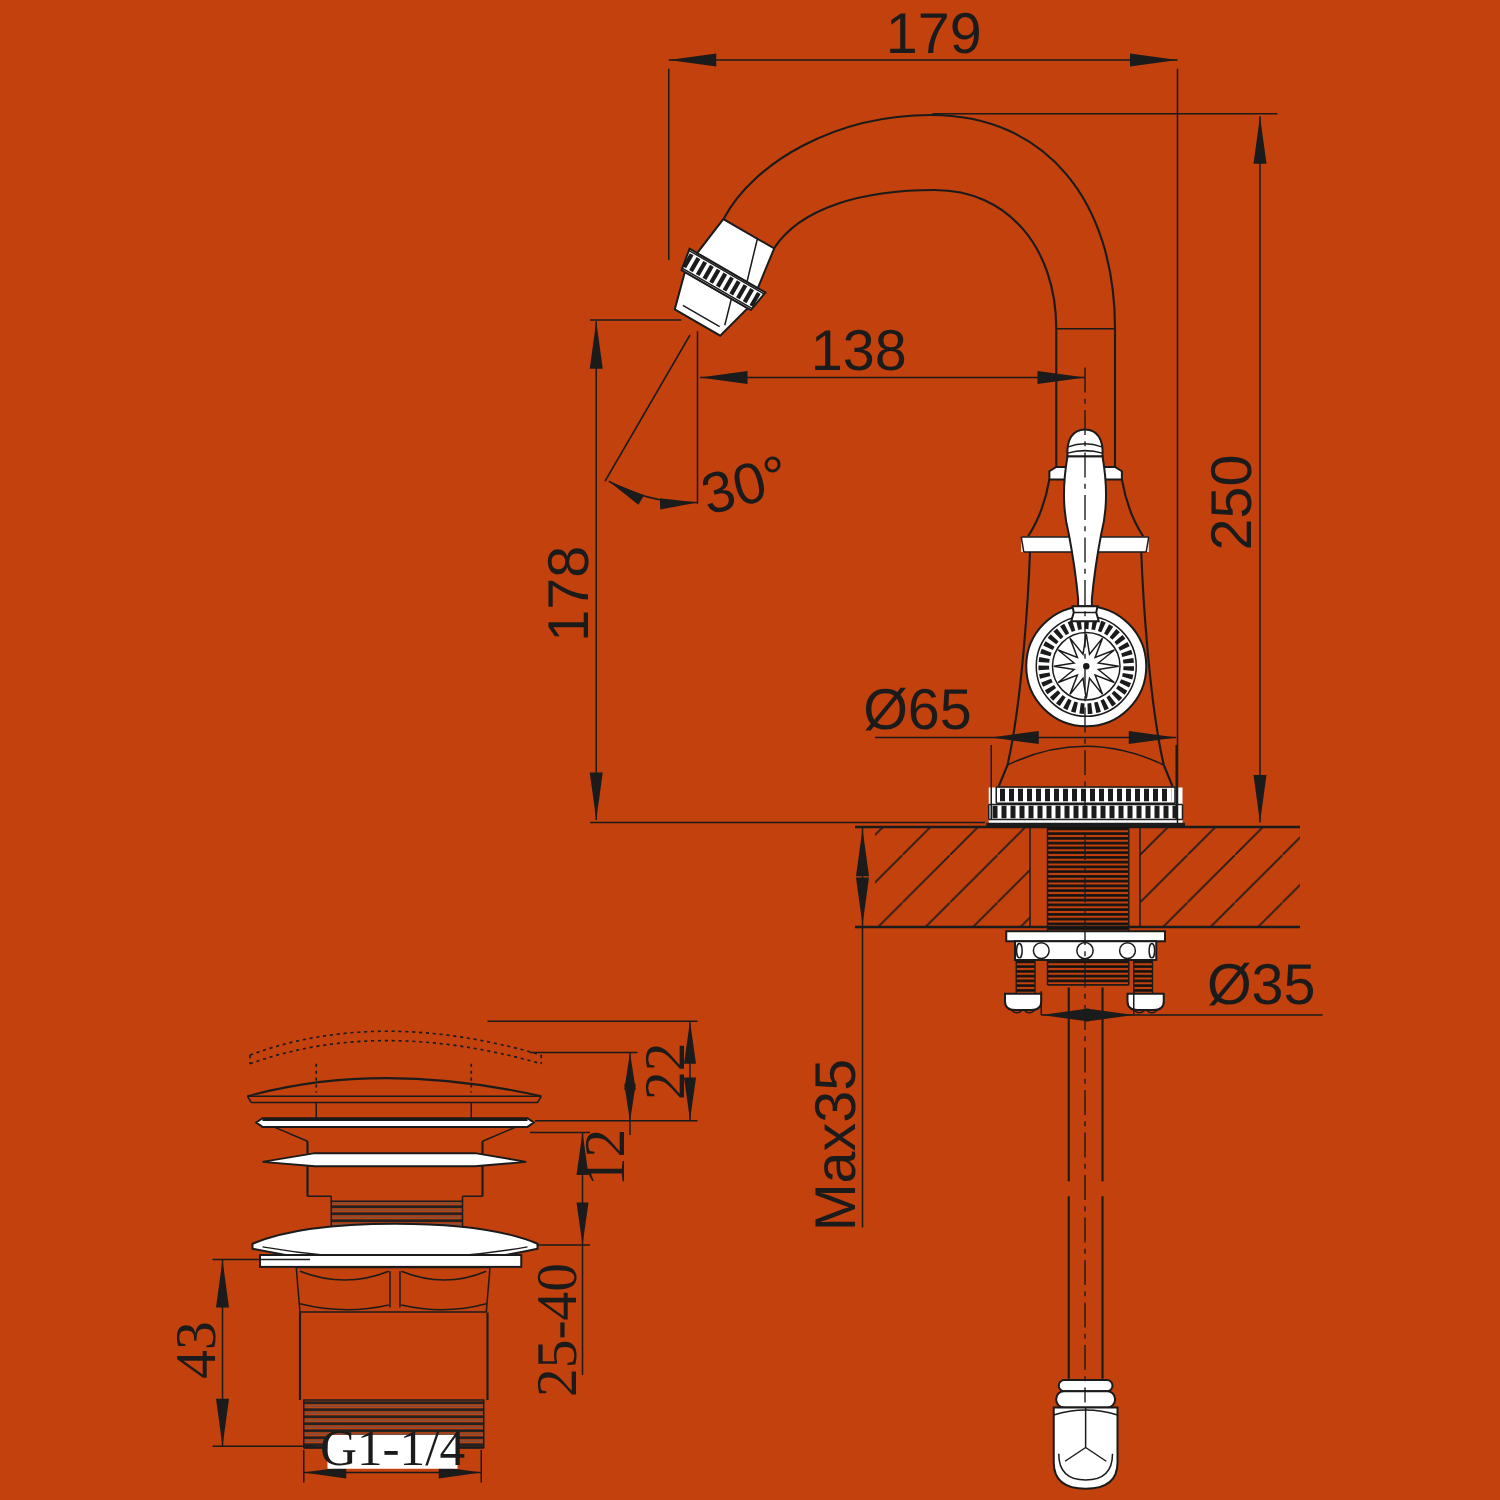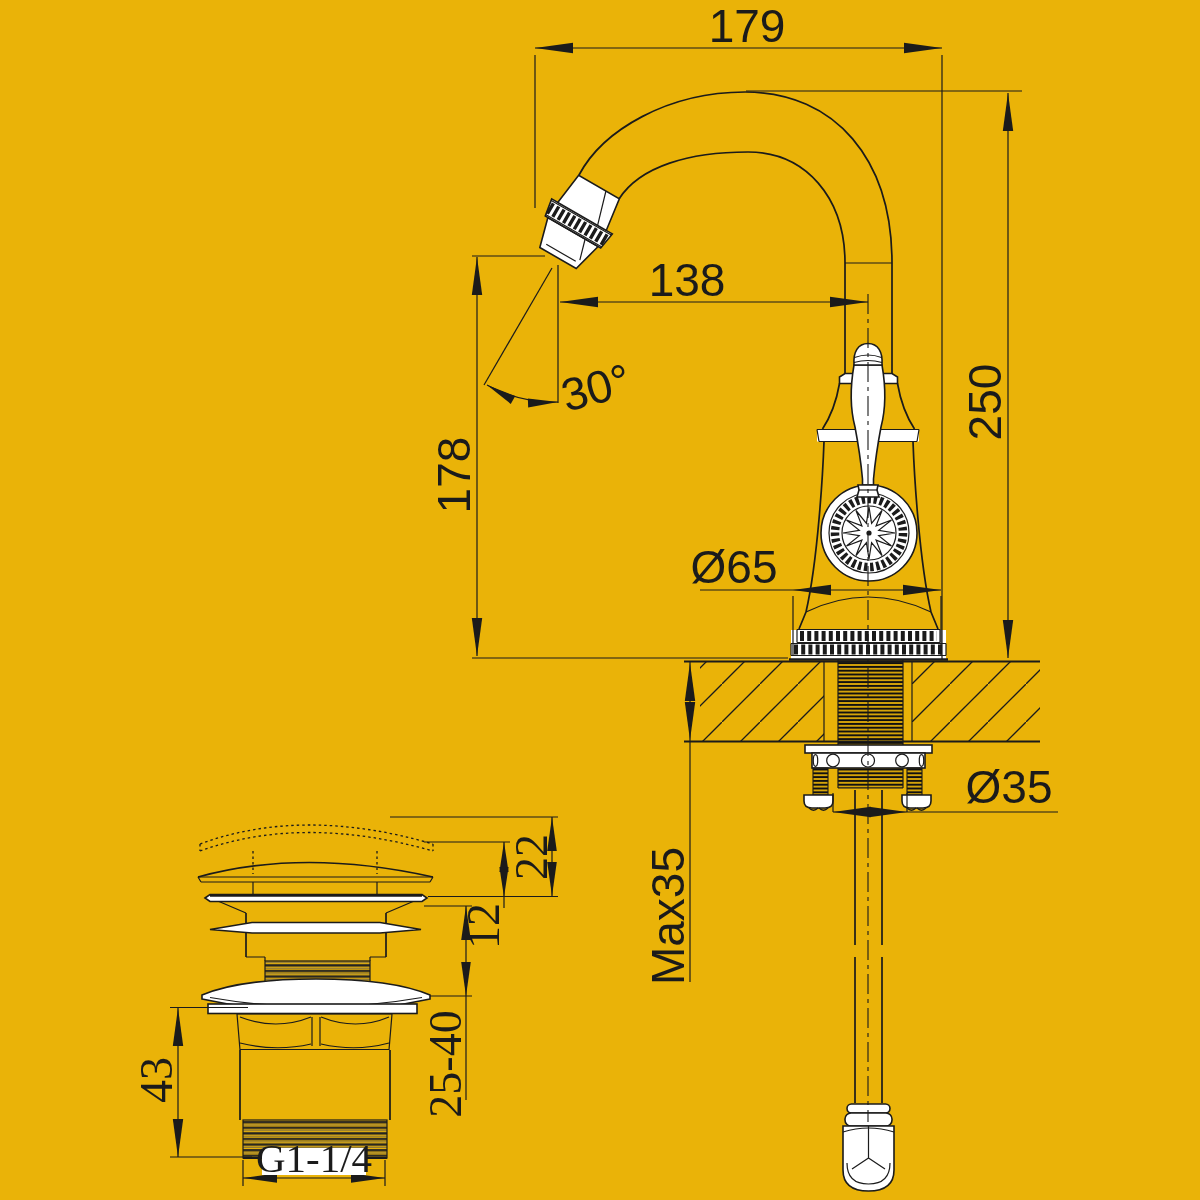--- a/index.html
+++ b/index.html
@@ -1,16 +1,16 @@
 <!DOCTYPE html>
 <html><head>
 <meta charset="utf-8">
 <style>
   html,body{margin:0;padding:0;background:#fff;}
-  .sheet{width:1200px;height:1200px;background:#eab308;position:relative;overflow:hidden;}
+  .sheet{width:1200px;height:1200px;background:#c2410c;position:relative;overflow:hidden;}
   svg{display:block;}
   text{fill:#1b1b1b;}
   .dimsans{font-family:"Liberation Sans","DejaVu Sans",sans-serif;font-size:46px;}
   .dimserif{font-family:"Liberation Serif","DejaVu Serif",serif;font-size:46px;}
   .dimserif-sm{font-family:"Liberation Serif","DejaVu Serif",serif;font-size:41px;}
   .obj{stroke:#1b1b1b;fill:none;stroke-width:1.7px;}
   .objthin{stroke:#1b1b1b;fill:none;stroke-width:1.2px;}
   .objw{stroke:#1b1b1b;fill:#ffffff;stroke-width:1.6px;}
   .dim{stroke:#1b1b1b;fill:none;stroke-width:1.2px;}
   .arr{fill:#1b1b1b;stroke:none;}

